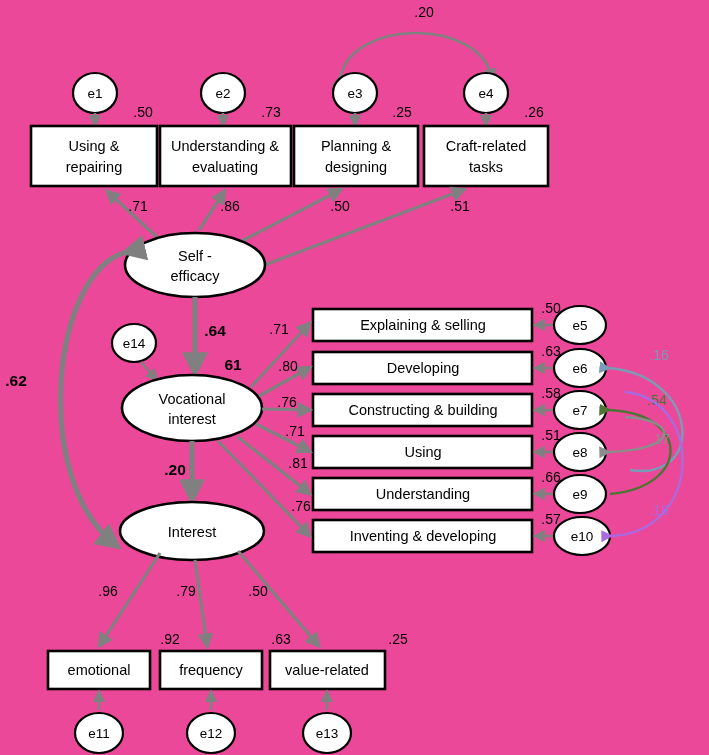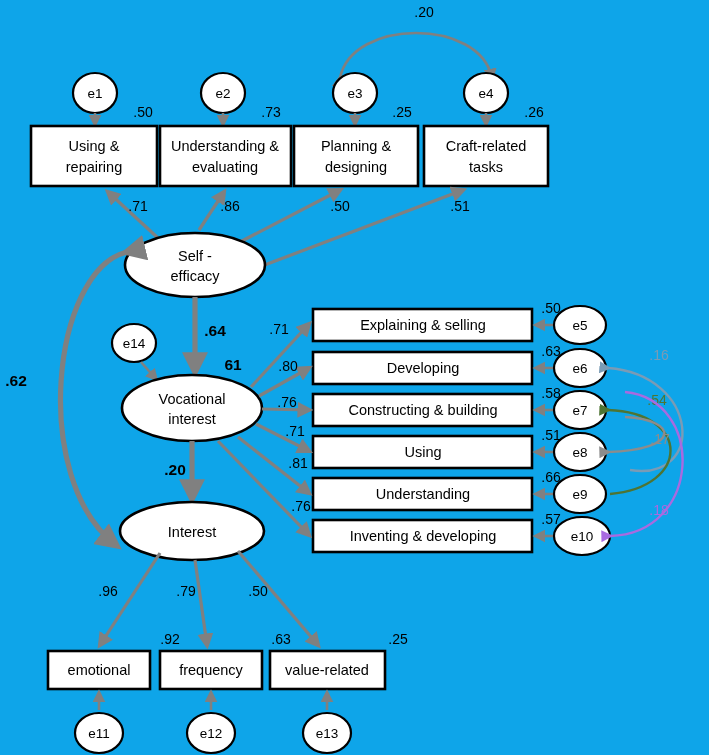--- a/index.html
+++ b/index.html
@@ -4,21 +4,21 @@
 <style>
   html, body {
     margin: 0;
     padding: 0;
     background: #ffffff;
   }
   #sem-root {
     position: relative;
     width: 709px;
     height: 755px;
-    background: #0ea5e9;
+    background: #ec4899;
     font-family: "Liberation Sans", sans-serif;
     overflow: hidden;
   }
   svg#sem-svg {
     position: absolute;
     left: 0; top: 0;
     width: 709px;
     height: 755px;
   }
   .box-rect {

